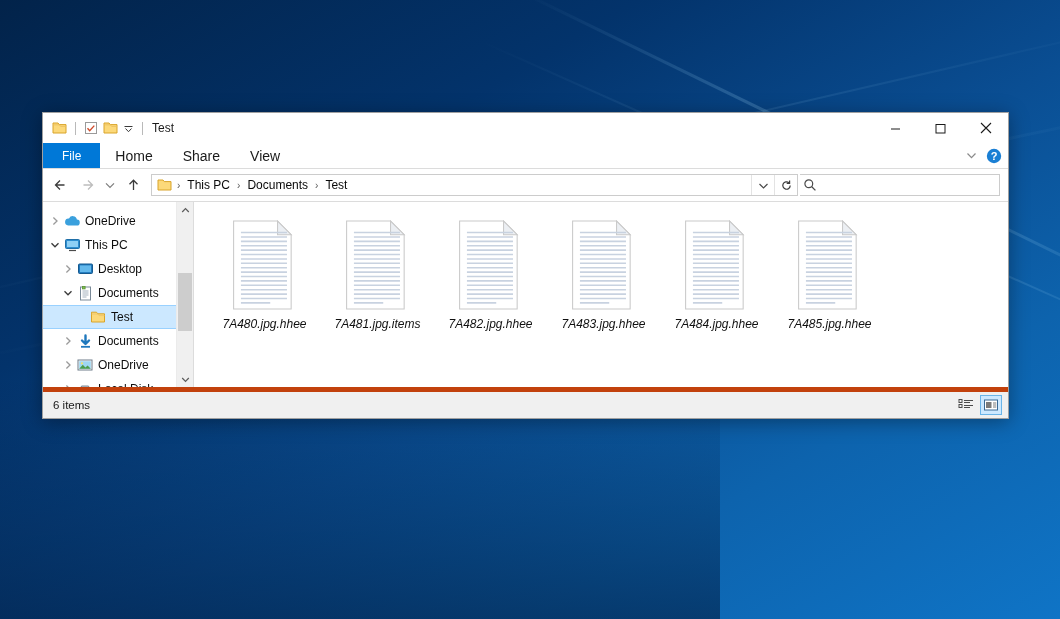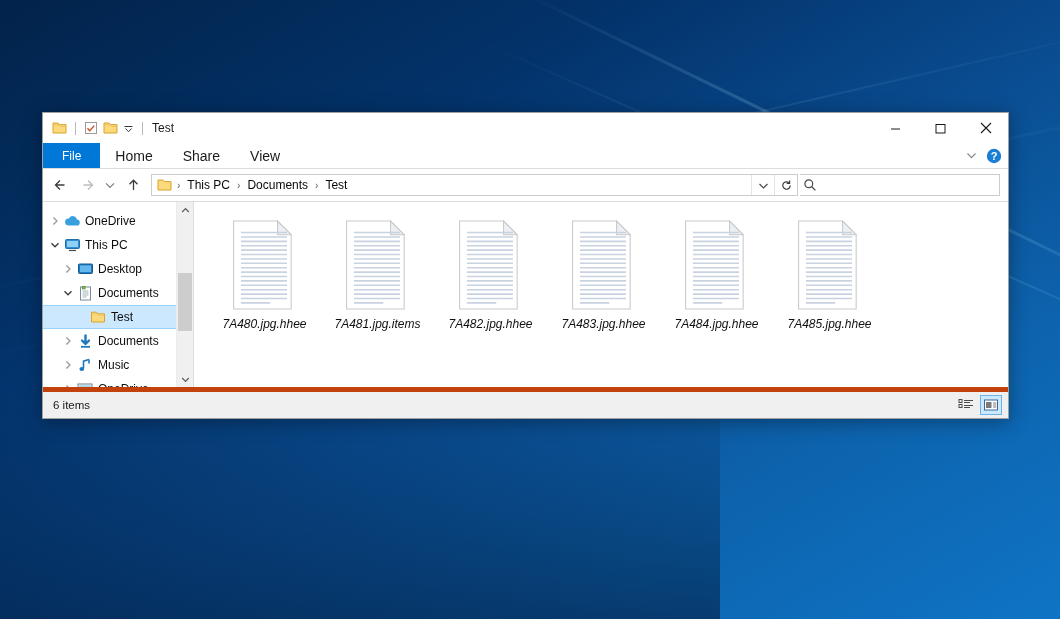--- a/index.html
+++ b/index.html
@@ -483,35 +483,20 @@
                 <path d="M3.4 1.5L7 5 3.4 8.5" fill="none" stroke="#9a9a9a" stroke-width="1.3"></path>
               </svg>
             </span>
             <span class="nav-icon">
               <svg width="15" height="15" viewBox="0 0 15 15">
                 <path d="M7.5 1.5v7.5M4 6.5l3.5 3.5L11 6.5" fill="none" stroke="#1f78bd" stroke-width="2.4" stroke-linecap="round" stroke-linejoin="round"></path>
                 <path d="M3 12.8h9" stroke="#1f78bd" stroke-width="1.8"></path>
               </svg>
             </span>
             <span class="nav-label">Documents</span>
-          </div>
-          <div class="nav-item" style="padding-left: 17px;">
-            <span class="chev">
-              <svg width="10" height="10" viewBox="0 0 10 10">
-                <path d="M3.4 1.5L7 5 3.4 8.5" fill="none" stroke="#9a9a9a" stroke-width="1.3"></path>
-              </svg>
-            </span>
-            <span class="nav-icon">
-              <svg width="14" height="15" viewBox="0 0 14 15">
-                <path d="M11 1.5L5.5 3.2v7.1" fill="none" stroke="#1f78bd" stroke-width="1.6"></path>
-                <ellipse cx="3.8" cy="11" rx="2.4" ry="1.9" fill="#1f78bd"></ellipse>
-                <path d="M11 1.5v4" stroke="#1f78bd" stroke-width="1.6"></path>
-              </svg>
-            </span>
-            <span class="nav-label">Music</span>
           </div>
           <div class="nav-item" style="padding-left: 17px;">
             <span class="chev">
               <svg width="10" height="10" viewBox="0 0 10 10">
                 <path d="M3.4 1.5L7 5 3.4 8.5" fill="none" stroke="#9a9a9a" stroke-width="1.3"></path>
               </svg>
             </span>
             <span class="nav-icon">
               <svg width="16" height="14" viewBox="0 0 16 14">
                 <rect x="1" y="2" width="14" height="10" fill="#ffffff" stroke="#6e7d8a" stroke-width="1"></rect>

